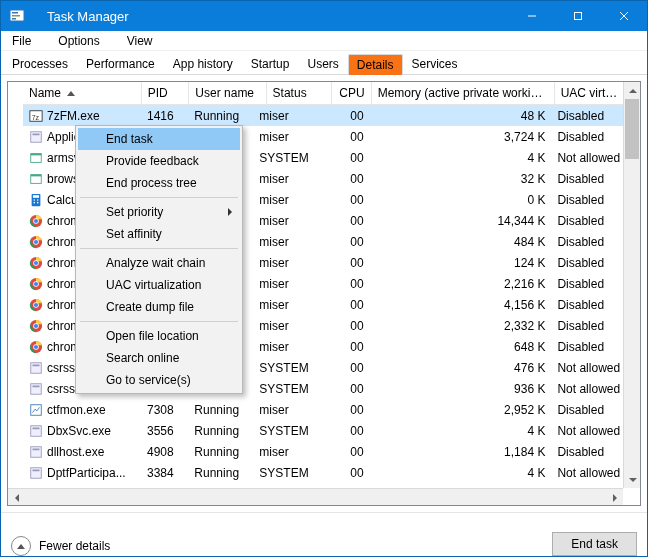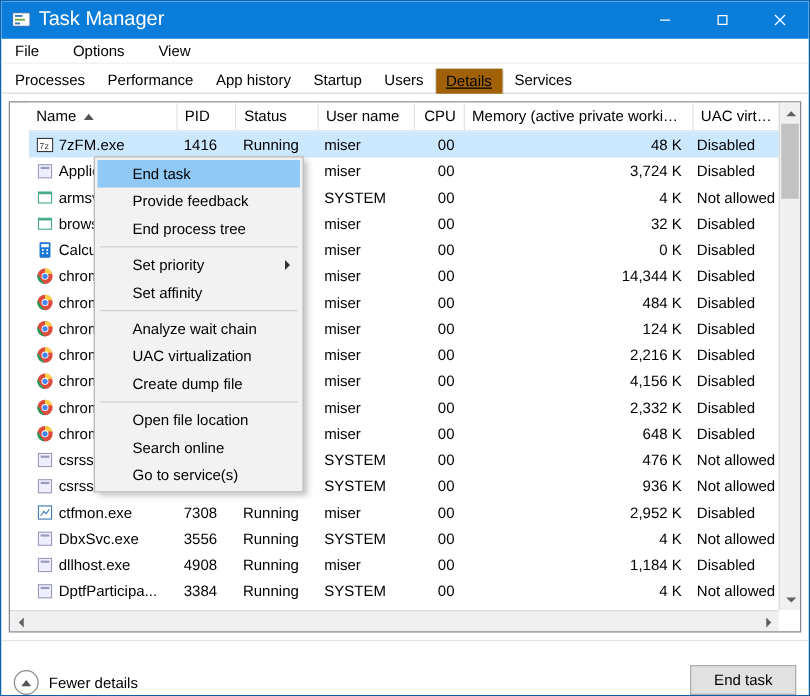--- a/index.html
+++ b/index.html
@@ -1,26 +1,26 @@
 <!DOCTYPE html>
 <html><head>
 <meta charset="utf-8">
 <style>
   * { box-sizing: border-box; }
   html, body { margin:0; padding:0; font-family:"Segoe UI",Arial,sans-serif; font-size:12px; background:#fff; color:#000; }
   .window { width:648px; height:557px; border:1px solid #0a64ad; display:flex; flex-direction:column; background:#fff; overflow:hidden; }
   .titlebar { height:30px; background:#0a7dda; color:#fff; display:flex; align-items:center; }
   .titlebar .icon { width:16px; height:16px; margin:0 6px 0 8px; }
-  .titlebar .title { flex:1; font-size:16px; }
+  .titlebar .title { flex:1; font-size:13px;margin-left:16px; }
   .tbtn { width:46px; height:30px; display:flex; align-items:center; justify-content:center; }
   .menubar { height:20px; display:flex; align-items:center; padding:0 4px; gap:13px; border-bottom:1px solid #f0f0f0;}
   .menubar span { padding:2px 7px; }
   .tabs { display:flex; border-bottom:1px solid #d9d9d9; padding:2px 2px 0 2px; }
   .tab { padding:3px 8px; border:1px solid transparent; border-bottom:none; margin-right:0px; cursor:default; }
-  .tab.active { border-color:#d9d9d9; background:#a16207; position:relative; top:1px; border-top-left-radius:2px;border-top-right-radius:2px;text-decoration:underline;}
+  .tab.active { border-color:#d9d9d9; background:#f97316; position:relative; top:1px; border-top-left-radius:2px;border-top-right-radius:2px;}
   .content { flex:1; position:relative; overflow:hidden; padding:6px; }
   .grid { border:1px solid #828790; height:100%; overflow:hidden; display:flex; flex-direction:column; position:relative;padding-left:15px;}
   .ghead { display:flex; background:#fff; border-bottom:1px solid #e5e5e5; }
   .gh { padding:4px 6px; border-right:1px solid #e5e5e5; font-size:12px; white-space:nowrap; overflow:hidden; text-overflow:ellipsis; }
   .gh.sort::after { content:""; display:inline-block; width:0;height:0;border-left:4px solid transparent;border-right:4px solid transparent;border-bottom:5px solid #555; margin-left:6px; position:relative; top:-1px;}
   .gh:last-child { border-right:none; flex:0 0 auto; }
   .gbody { flex:1; overflow:hidden; position:relative;}
   .row { display:flex; height:21px; align-items:center; }
   .row.sel { background:#cce8ff; }
   .cell { padding:0 6px; white-space:nowrap; overflow:hidden; text-overflow:ellipsis; font-size:12px; }
@@ -90,22 +90,22 @@
       <div class="tab">Users</div>
       <div class="tab active">Details</div>
       <div class="tab">Services</div>
     </div>
 
   <div class="content">
     <div class="grid">
       <div class="ghead">
         <div class="gh c0 sort">Name</div>
         <div class="gh c1">PID</div>
+        <div class="gh c3">User name</div>
         <div class="gh c2">Status</div>
-        <div class="gh c3">User name</div>
         <div class="gh c4">CPU</div>
         <div class="gh c5">Memory (active private working set)</div>
         <div class="gh c6" style="width:72px">UAC virtualiz</div>
         <div class="gh" style="width:14px;text-align:center;">⌃</div>
       </div>
       <div class="gbody" id="gbody">
         <div class="row sel">
             <div class="cell name c0">
               <span class="picon"><svg viewBox="0 0 16 16">
                   <rect x="1" y="2" width="14" height="12" fill="#fff" stroke="#333"></rect>

